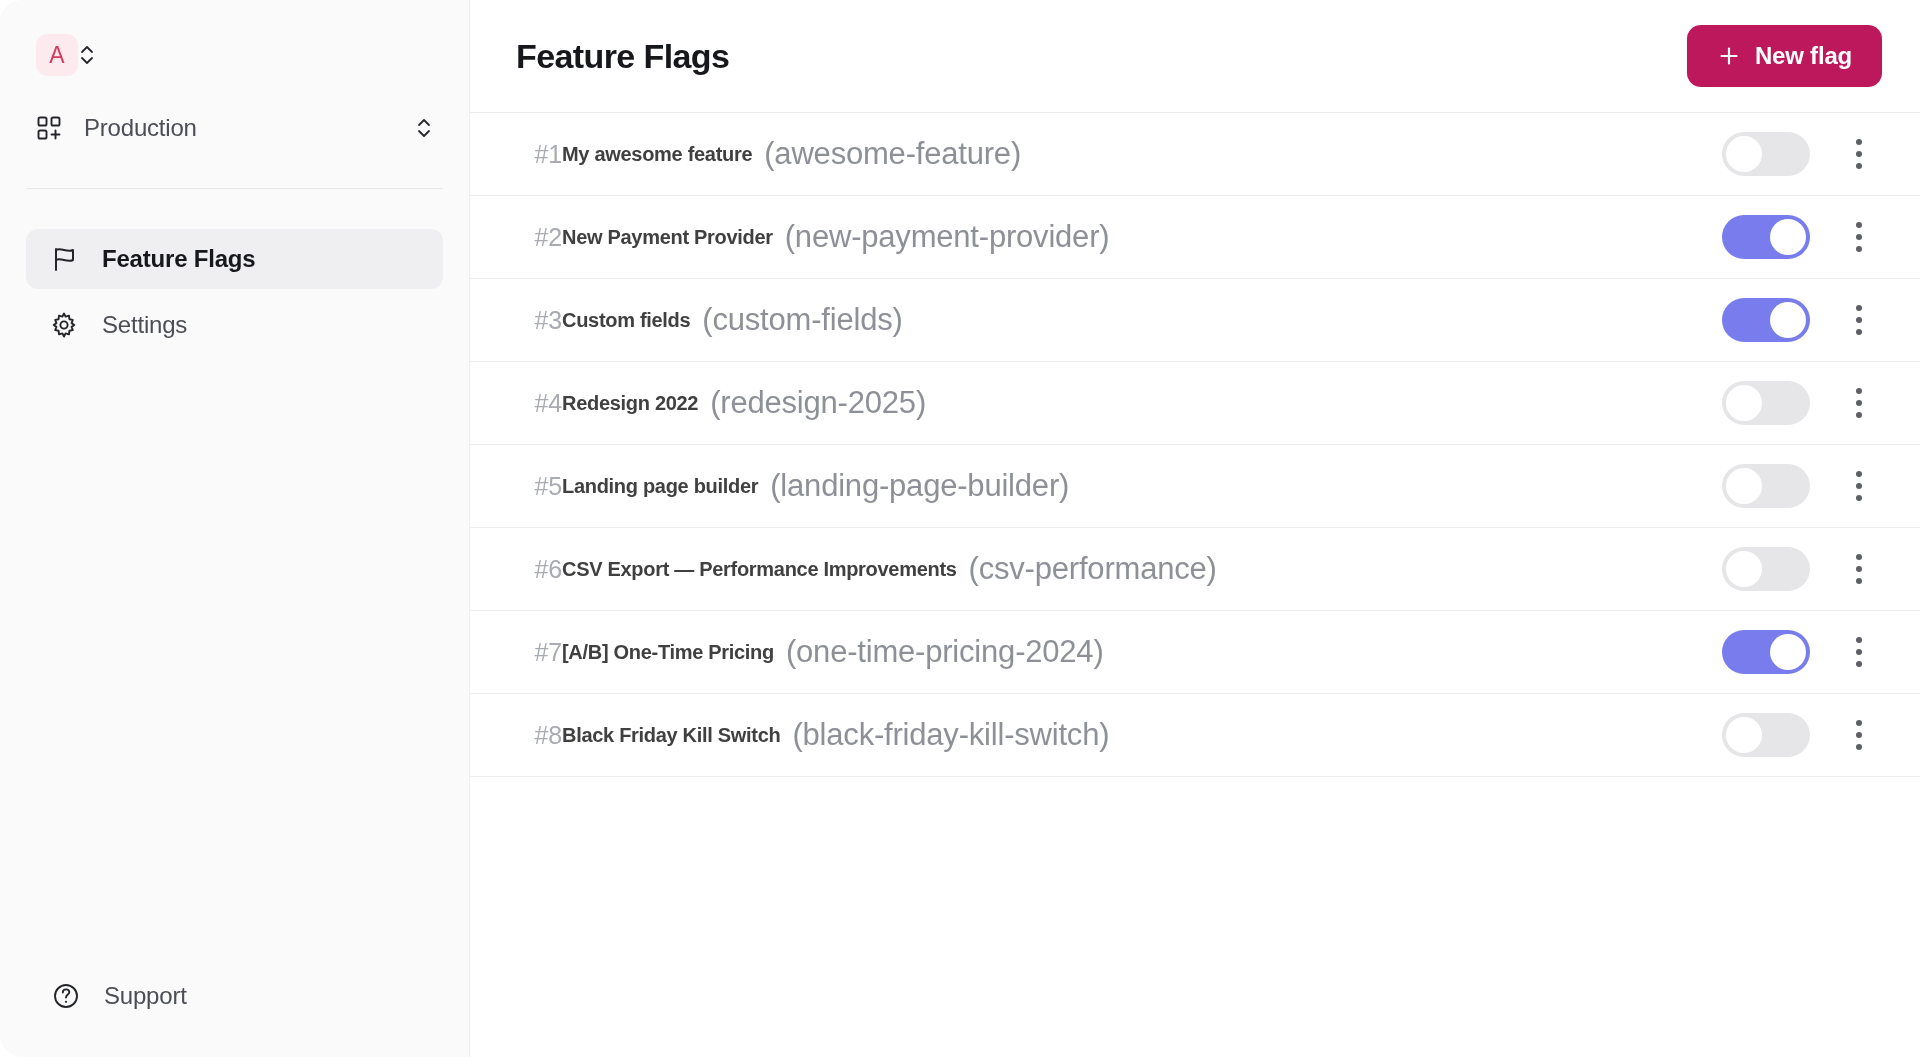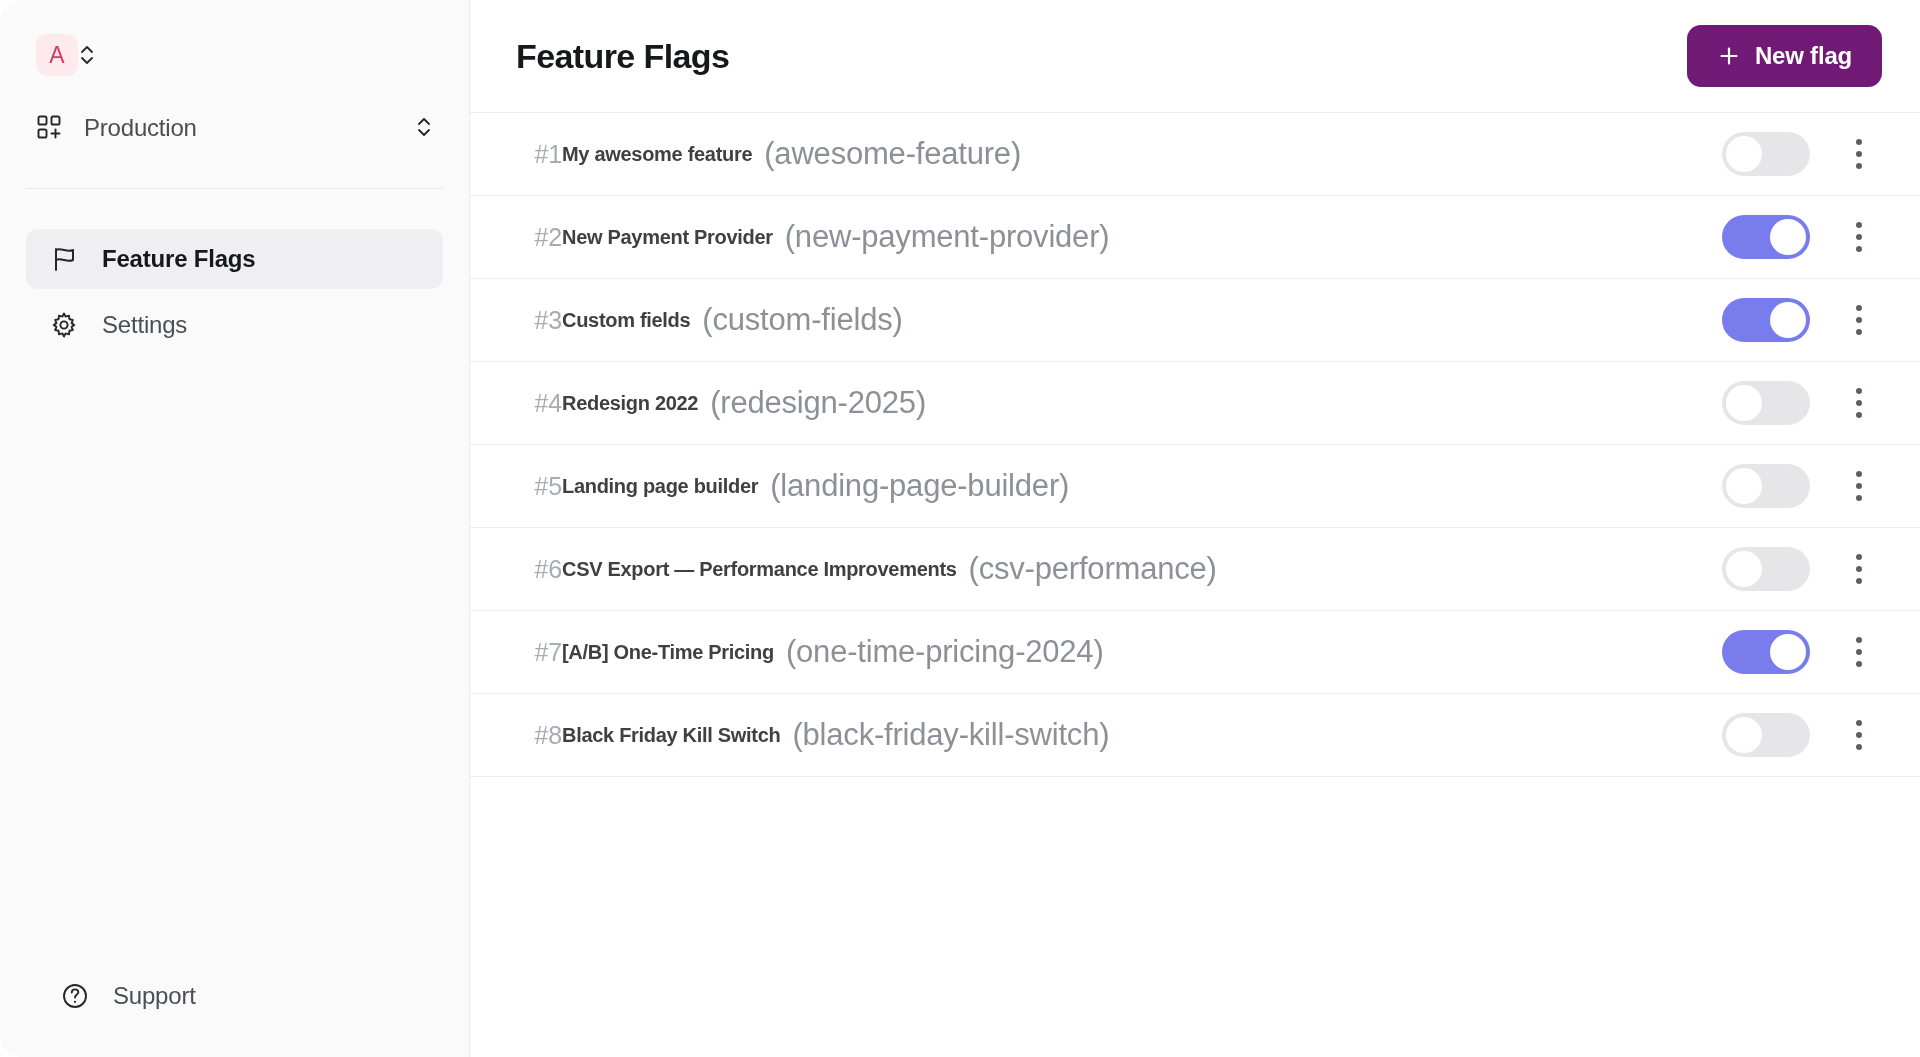--- a/index.html
+++ b/index.html
@@ -68,21 +68,21 @@
     width: 18px; height: 26px;
     flex: 0 0 18px;
     color: #24262b;
     display: flex;
     align-items: center;
     justify-content: center;
   }
 
   .env-switcher {
     display: flex;
-    align-items: flex-start;
+    align-items: center;
     margin: 22px 26px 0 26px;
     padding: 8px 10px;
     border-radius: 10px;
     cursor: pointer;
   }
   .env-icon {
     width: 26px; height: 26px;
     flex: 0 0 26px;
     color: #24262b;
     display: flex; align-items: center; justify-content: center;
@@ -131,21 +131,21 @@
   }
   .nav-item.active {
     background: #efeff1;
     color: #16181c;
     font-weight: 700;
   }
 
   .nav-spacer { flex: 1 1 auto; }
 
   .nav-bottom {
-    padding: 0 37px;
+    padding: 0 28px;
     display: flex;
     flex-direction: column;
     gap: 14px;
   }
   .nav-bottom .nav-item { height: 54px; }
 
   
   .main {
     flex: 1 1 auto;
     height: 100%;
@@ -169,21 +169,21 @@
     color: #16181c;
     letter-spacing: -0.6px;
     flex: 1;
   }
   .new-flag-btn {
     display: inline-flex;
     align-items: center;
     gap: 14px;
     height: 62px;
     padding: 0 30px;
-    background: #701a75;
+    background: #be185d;
     color: #ffffff;
     border: none;
     border-radius: 14px;
     font-family: inherit;
     font-size: 24px;
     font-weight: 700;
     letter-spacing: -0.2px;
     cursor: pointer;
   }
   .plus-icon {

